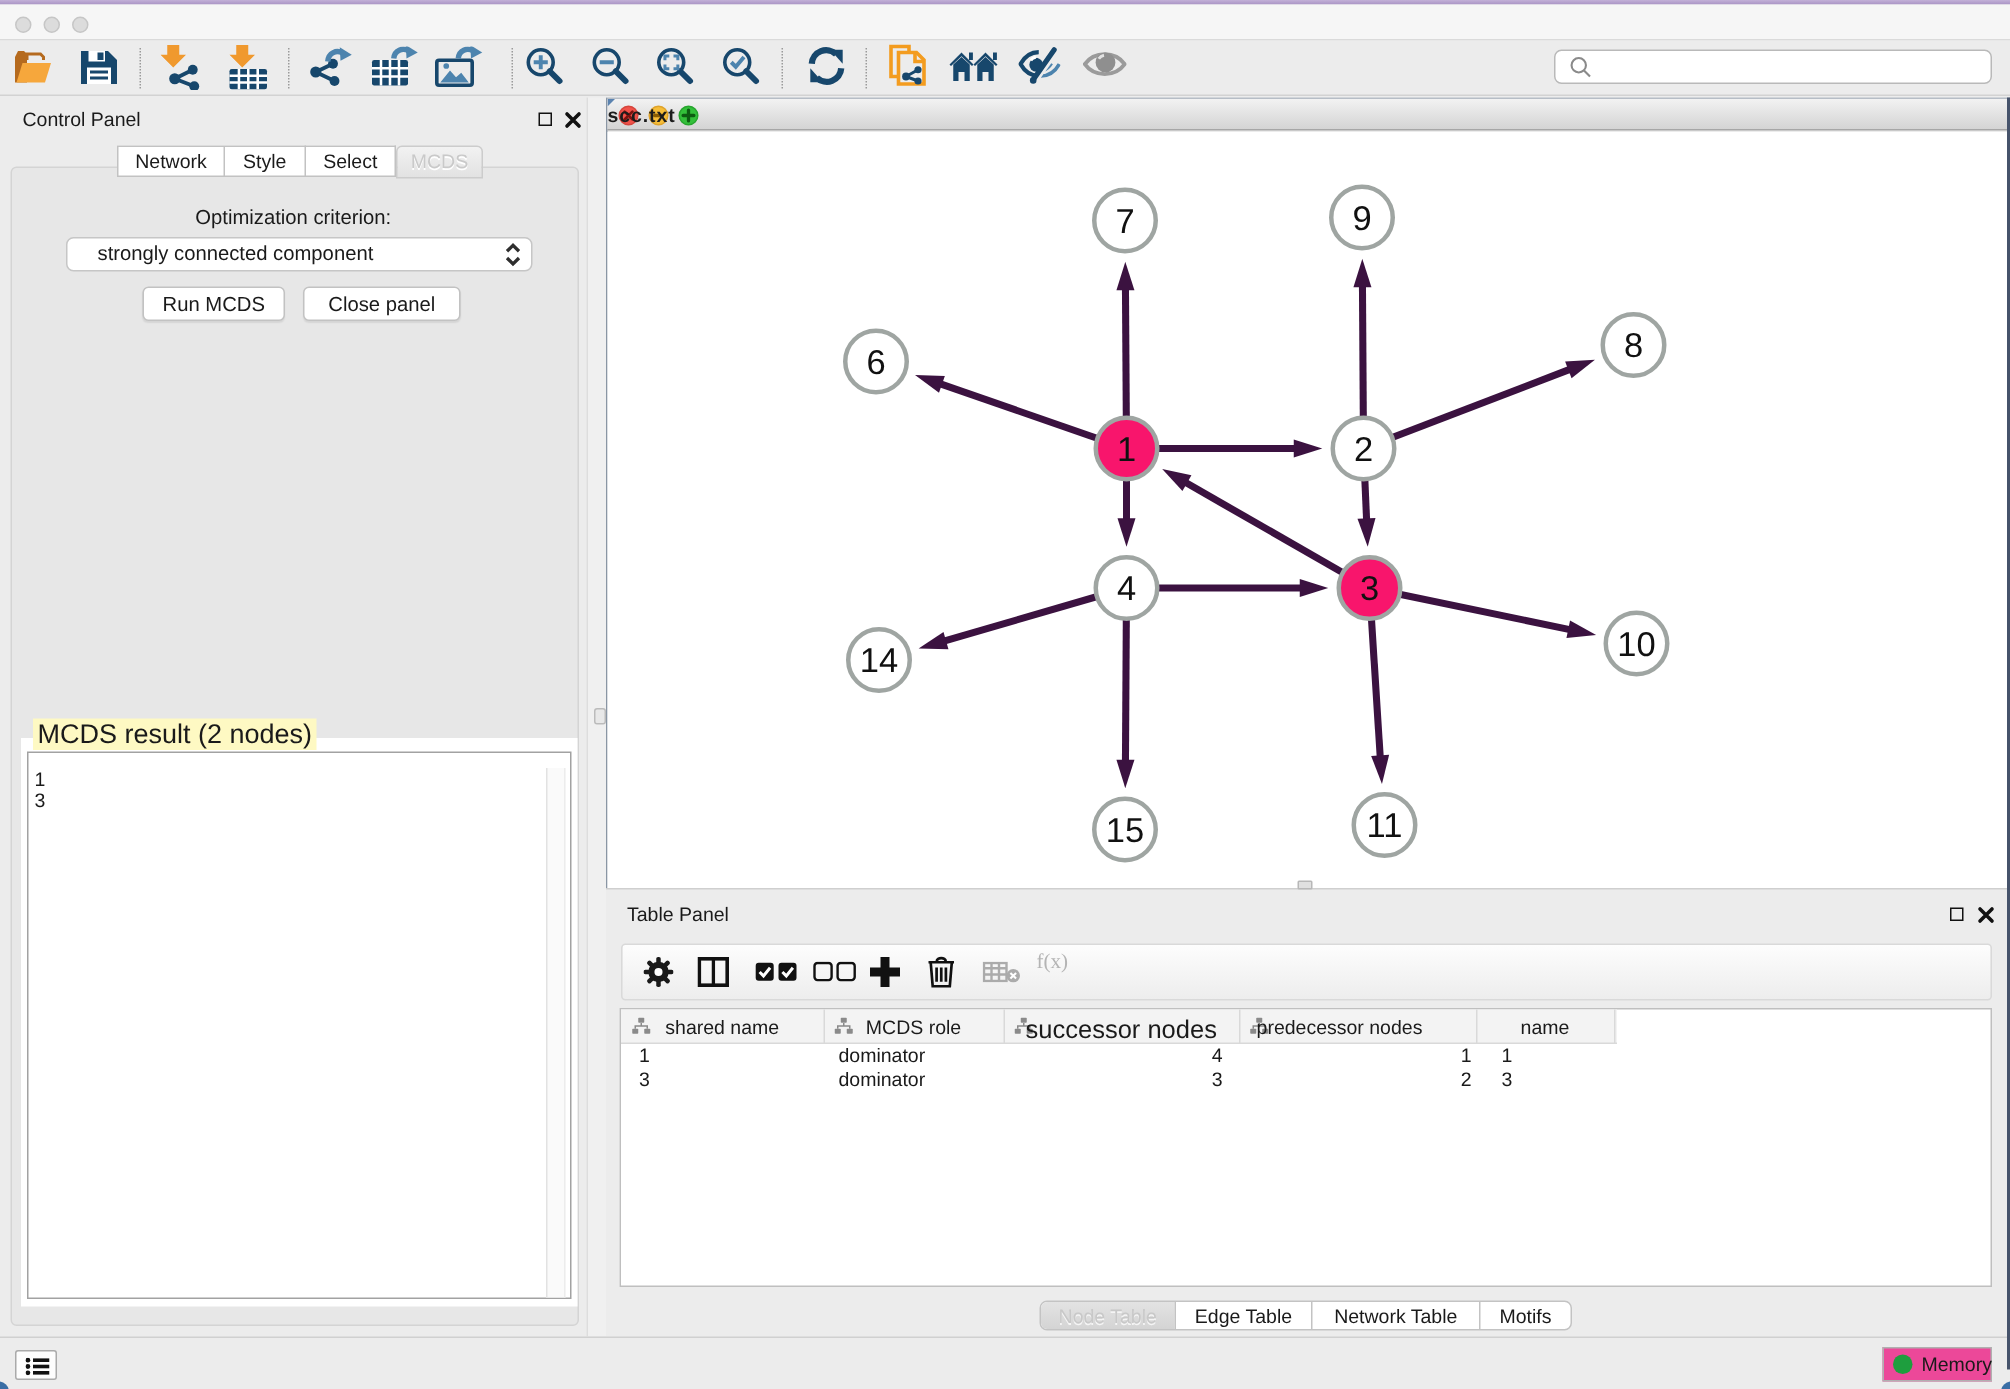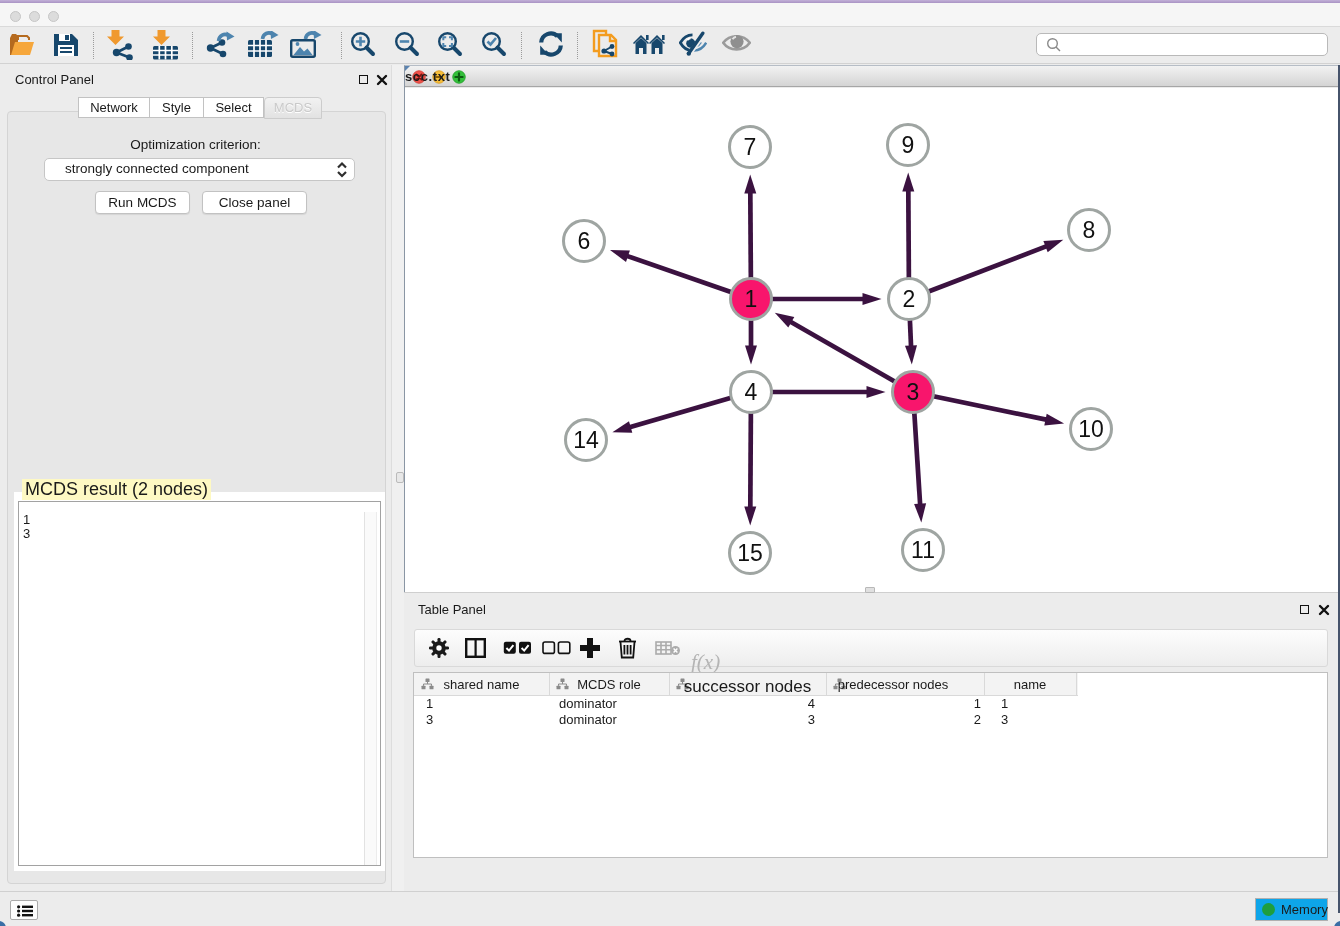--- a/index.html
+++ b/index.html
@@ -287,21 +287,21 @@
         </g>
       </svg>
       <svg class="abs" style="left:240px;top:11px" width="25" height="14" viewBox="0 0 25 14">
         <g fill="none" stroke="#ababab" stroke-width="1.6">
           <rect x="1" y="1" width="15" height="12"></rect>
           <path d="M1 4.5 H16 M1 8.7 H16 M6 1 V13 M11 1 V13"></path>
         </g>
         <circle cx="20.5" cy="9.5" r="4.5" fill="#ababab"></circle>
         <path d="M18.6 7.6 L22.4 11.4 M22.4 7.6 L18.6 11.4" stroke="#fff" stroke-width="1.4"></path>
       </svg>
-      <div class="abs" style="left:276px;top:20px;width:50px;font-family:'Liberation Serif',serif;font-style:italic;font-size:21px;color:#b4b4b4">f(x)</div>
+      <div class="abs" style="left:276px;top:4px;width:50px;font-family:'Liberation Serif',serif;font-size:14px;color:#b4b4b4">f(x)</div>
     </div>
  <div class="abs" style="left:9px;top:79px;width:915px;height:186px;background:#fff;border:1px solid #bfbfbf">
       <div class="abs" style="left:0;top:0;width:664px;height:23px;background:#f3f3f3;border-bottom:1px solid #d9d9d9"></div>
       <div class="abs" style="left:135px;top:0;width:1px;height:23px;background:#d9d9d9"></div>
       <div class="abs" style="left:255px;top:0;width:1px;height:23px;background:#d9d9d9"></div>
       <div class="abs" style="left:412px;top:0;width:1px;height:23px;background:#d9d9d9"></div>
       <div class="abs" style="left:570px;top:0;width:1px;height:23px;background:#d9d9d9"></div>
       <div class="abs" style="left:662px;top:0;width:1px;height:23px;background:#d9d9d9"></div>
       <div class="abs" style="left:7px;top:5px">
         <svg width="13" height="12" viewBox="0 0 13 12" style="vertical-align:-1px">
@@ -352,32 +352,38 @@
       <div class="abs" style="left:145px;top:22.5px;font-size:13px">dominator</div>
       <div class="abs" style="left:255px;top:22.5px;width:146px;text-align:right;font-size:13px">4</div>
       <div class="abs" style="left:412px;top:22.5px;width:155px;text-align:right;font-size:13px">1</div>
       <div class="abs" style="left:587px;top:22.5px;font-size:13px">1</div>
       <div class="abs" style="left:12px;top:38.5px;font-size:13px">3</div>
       <div class="abs" style="left:145px;top:38.5px;font-size:13px">dominator</div>
       <div class="abs" style="left:255px;top:38.5px;width:146px;text-align:right;font-size:13px">3</div>
       <div class="abs" style="left:412px;top:38.5px;width:155px;text-align:right;font-size:13px">2</div>
       <div class="abs" style="left:587px;top:38.5px;font-size:13px">3</div>
     </div>
+ <div class="abs" style="left:289px;top:274px;height:20px;border:1px solid #c3c3c3;border-radius:5px;background:#fff;overflow:hidden">
+ <div style="float:left;width:89px;height:20px;background:linear-gradient(#e3e3e3,#d2d2d2);color:#c8c8c8;text-shadow:0 1px 0 #f5f5f5;text-align:center;line-height:19px;font-size:13px">Node Table</div>
+ <div style="float:left;width:91px;height:20px;border-left:1px solid #c3c3c3;text-align:center;line-height:19px;font-size:13px">Edge Table</div>
+ <div style="float:left;width:112px;height:20px;border-left:1px solid #c3c3c3;text-align:center;line-height:19px;font-size:13px">Network Table</div>
+ <div style="float:left;width:61px;height:20px;border-left:1px solid #c3c3c3;text-align:center;line-height:19px;font-size:13px">Motifs</div>
+</div>
 </div>
 <div class="abs" style="left:0;top:891px;width:1340px;height:35px;background:#ececec;border-top:1px solid #d0d0d0">
  <div class="abs" style="left:10px;top:8px;width:28px;height:20px;background:#fdfdfd;border:1px solid #aaa;border-radius:2px">
   <svg class="abs" style="left:6px;top:4px" width="16" height="12" viewBox="0 0 16 12">
         <g fill="#111">
           <circle cx="1.6" cy="1.8" r="1.6"></circle>
           <circle cx="1.6" cy="6" r="1.6"></circle>
           <circle cx="1.6" cy="10.2" r="1.6"></circle>
           <rect x="5" y="0.6" width="11" height="2.4"></rect>
           <rect x="5" y="4.8" width="11" height="2.4"></rect>
           <rect x="5" y="9" width="11" height="2.4"></rect>
         </g>
       </svg>
  </div>
- <div class="abs" style="left:1255px;top:6px;width:73px;height:23px;background:#0ea5e9;border:1px solid #b0b0b0;font-size:13px;line-height:21px;padding-left:25px">Memory</div>
+ <div class="abs" style="left:1255px;top:6px;width:73px;height:23px;background:#ec4899;border:1px solid #b0b0b0;font-size:13px;line-height:21px;padding-left:25px">Memory</div>
  <div class="abs" style="left:1262px;top:11px;width:13px;height:13px;border-radius:50%;background:#1e9e3e"></div>
  <div class="abs" style="left:-8px;top:29px;width:14px;height:14px;border-radius:50%;background:#3a6ea5"></div>
  <div class="abs" style="left:1334px;top:29px;width:14px;height:14px;border-radius:50%;background:#3a6ea5"></div>
 </div>
 <div class="abs" style="left:1338px;top:65px;width:1.5px;height:848px;background:#46536b"></div>
 <div class="abs" style="left:865px;top:587px;width:10px;height:6px;background:#e0e0e0;border:1px solid #b8b8b8;border-radius:1px"></div>
 </body></html>

